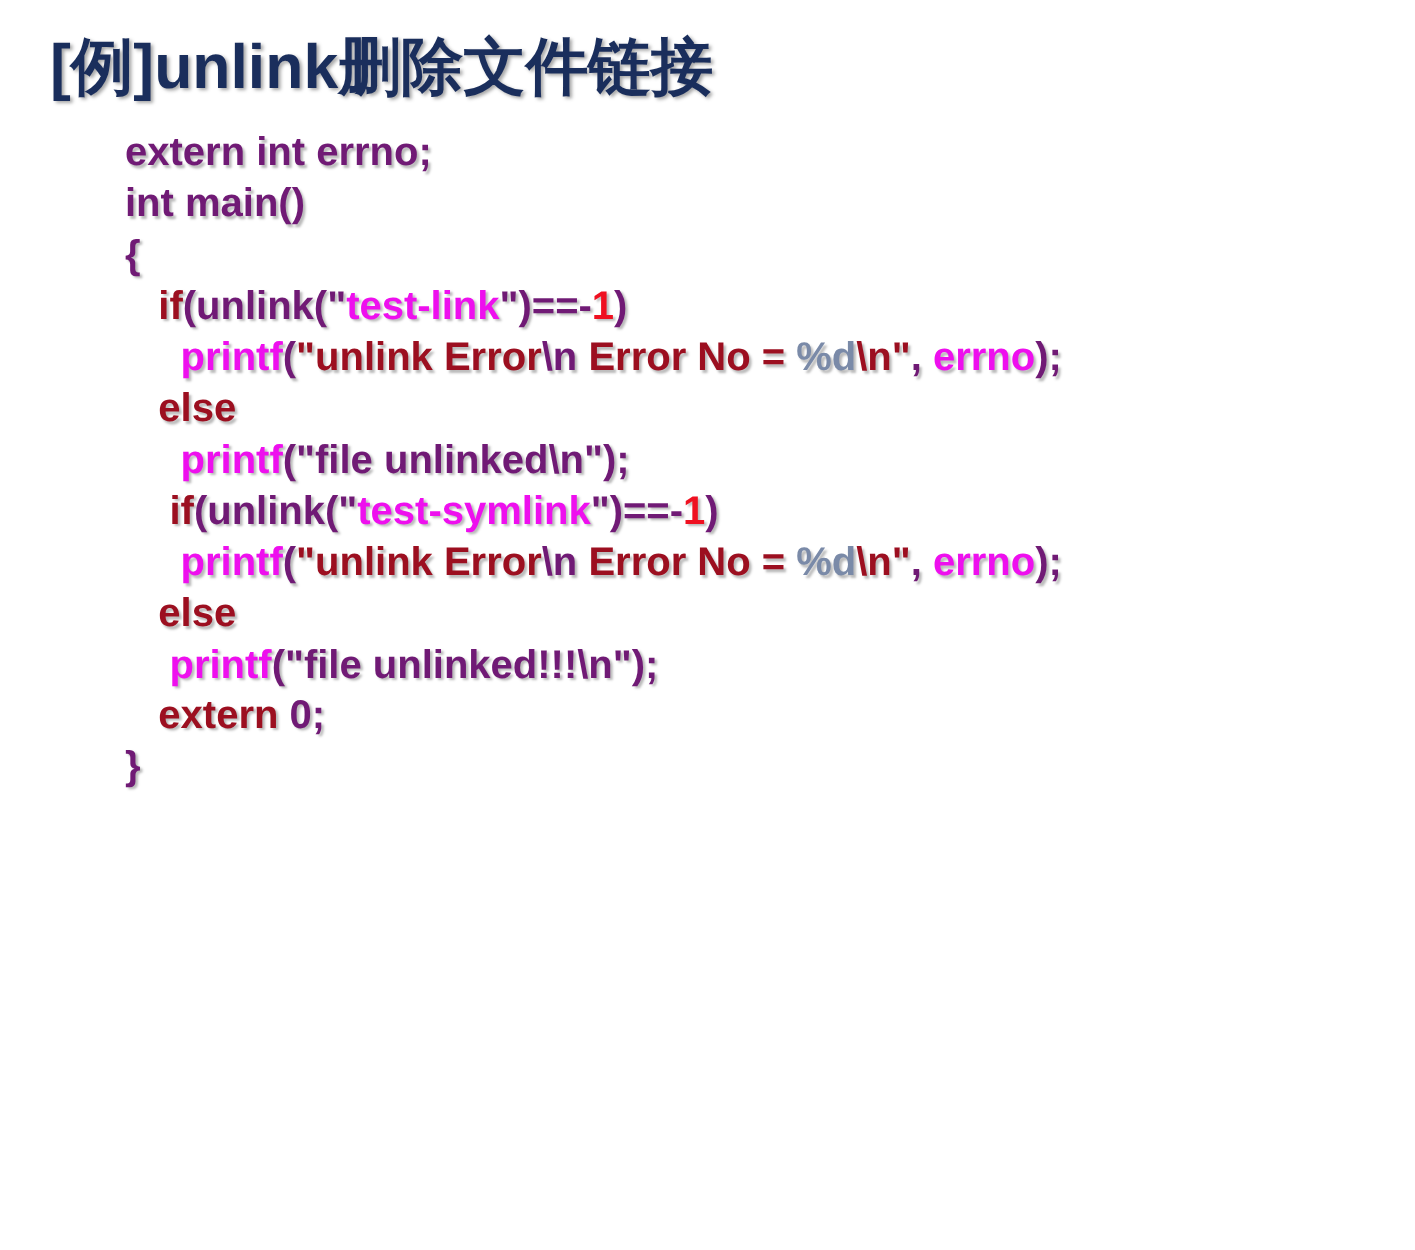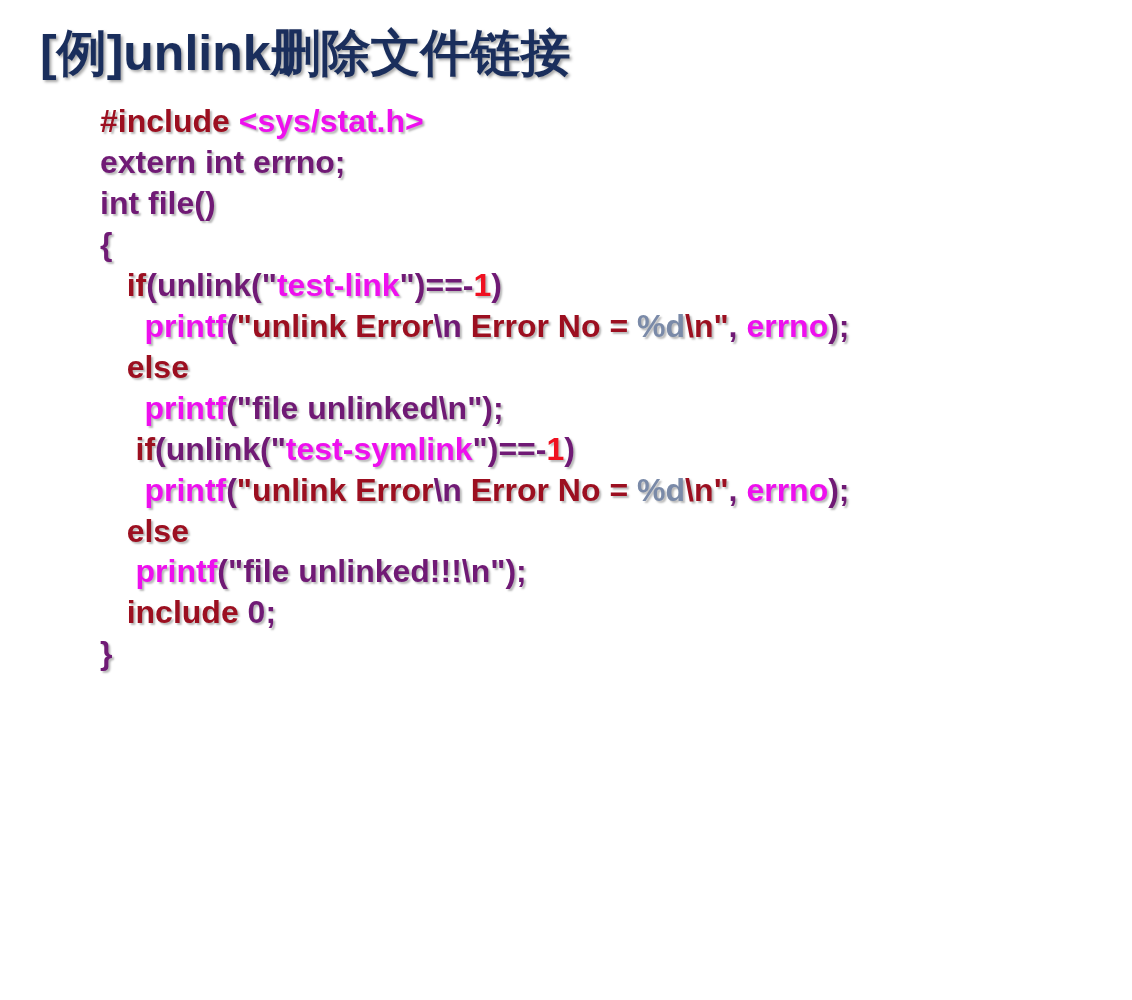--- a/index.html
+++ b/index.html
@@ -45,40 +45,39 @@
   .c-red    { color: #ef1020; }
 </style>
 </head>
 <body>
 
 <div class="slide">
   <div class="title">[例]unlink删除文件链接</div>
 
   <div class="code-block">
 
-    <div class="code-line"><span class="c-maroon">#include </span><span class="c-mag">&lt;sys/stat.h&gt;</span></div>
 
     <div class="code-line c-navy">extern int errno;</div>
-    <div class="code-line c-navy">int file()</div>
+    <div class="code-line c-navy">int main()</div>
     <div class="code-line c-navy">{</div>
 
     <div class="code-line"><span>   </span><span class="c-maroon">if</span><span class="c-navy">(unlink("</span><span class="c-mag">test-link</span><span class="c-navy">")==-</span><span class="c-red">1</span><span class="c-navy">)</span></div>
 
     <div class="code-line"><span>     </span><span class="c-mag">printf</span><span class="c-navy">(</span><span class="c-maroon">"unlink Error</span><span class="c-navy">\n</span><span class="c-maroon"> Error No = </span><span class="c-grey">%d</span><span class="c-maroon">\n"</span><span class="c-navy">, </span><span class="c-mag">errno</span><span class="c-navy">);</span></div>
 
     <div class="code-line"><span>   </span><span class="c-maroon">else</span></div>
 
     <div class="code-line"><span>     </span><span class="c-mag">printf</span><span class="c-navy">(</span><span class="c-navy">"file unlinked</span><span class="c-navy">\n"</span><span class="c-navy">);</span></div>
 
     <div class="code-line"><span>    </span><span class="c-maroon">if</span><span class="c-navy">(unlink("</span><span class="c-mag">test-symlink</span><span class="c-navy">")==-</span><span class="c-red">1</span><span class="c-navy">)</span></div>
 
     <div class="code-line"><span>     </span><span class="c-mag">printf</span><span class="c-navy">(</span><span class="c-maroon">"unlink Error</span><span class="c-navy">\n</span><span class="c-maroon"> Error No = </span><span class="c-grey">%d</span><span class="c-maroon">\n"</span><span class="c-navy">, </span><span class="c-mag">errno</span><span class="c-navy">);</span></div>
 
     <div class="code-line"><span>   </span><span class="c-maroon">else</span></div>
 
     <div class="code-line"><span>    </span><span class="c-mag">printf</span><span class="c-navy">(</span><span class="c-navy">"file unlinked!!!</span><span class="c-navy">\n"</span><span class="c-navy">);</span></div>
 
-    <div class="code-line"><span>   </span><span class="c-maroon">include </span><span class="c-navy">0</span><span class="c-navy">;</span></div>
+    <div class="code-line"><span>   </span><span class="c-maroon">extern </span><span class="c-navy">0</span><span class="c-navy">;</span></div>
 
     <div class="code-line c-navy">}</div>
 
   </div>
 </div>
 
 </body></html>

